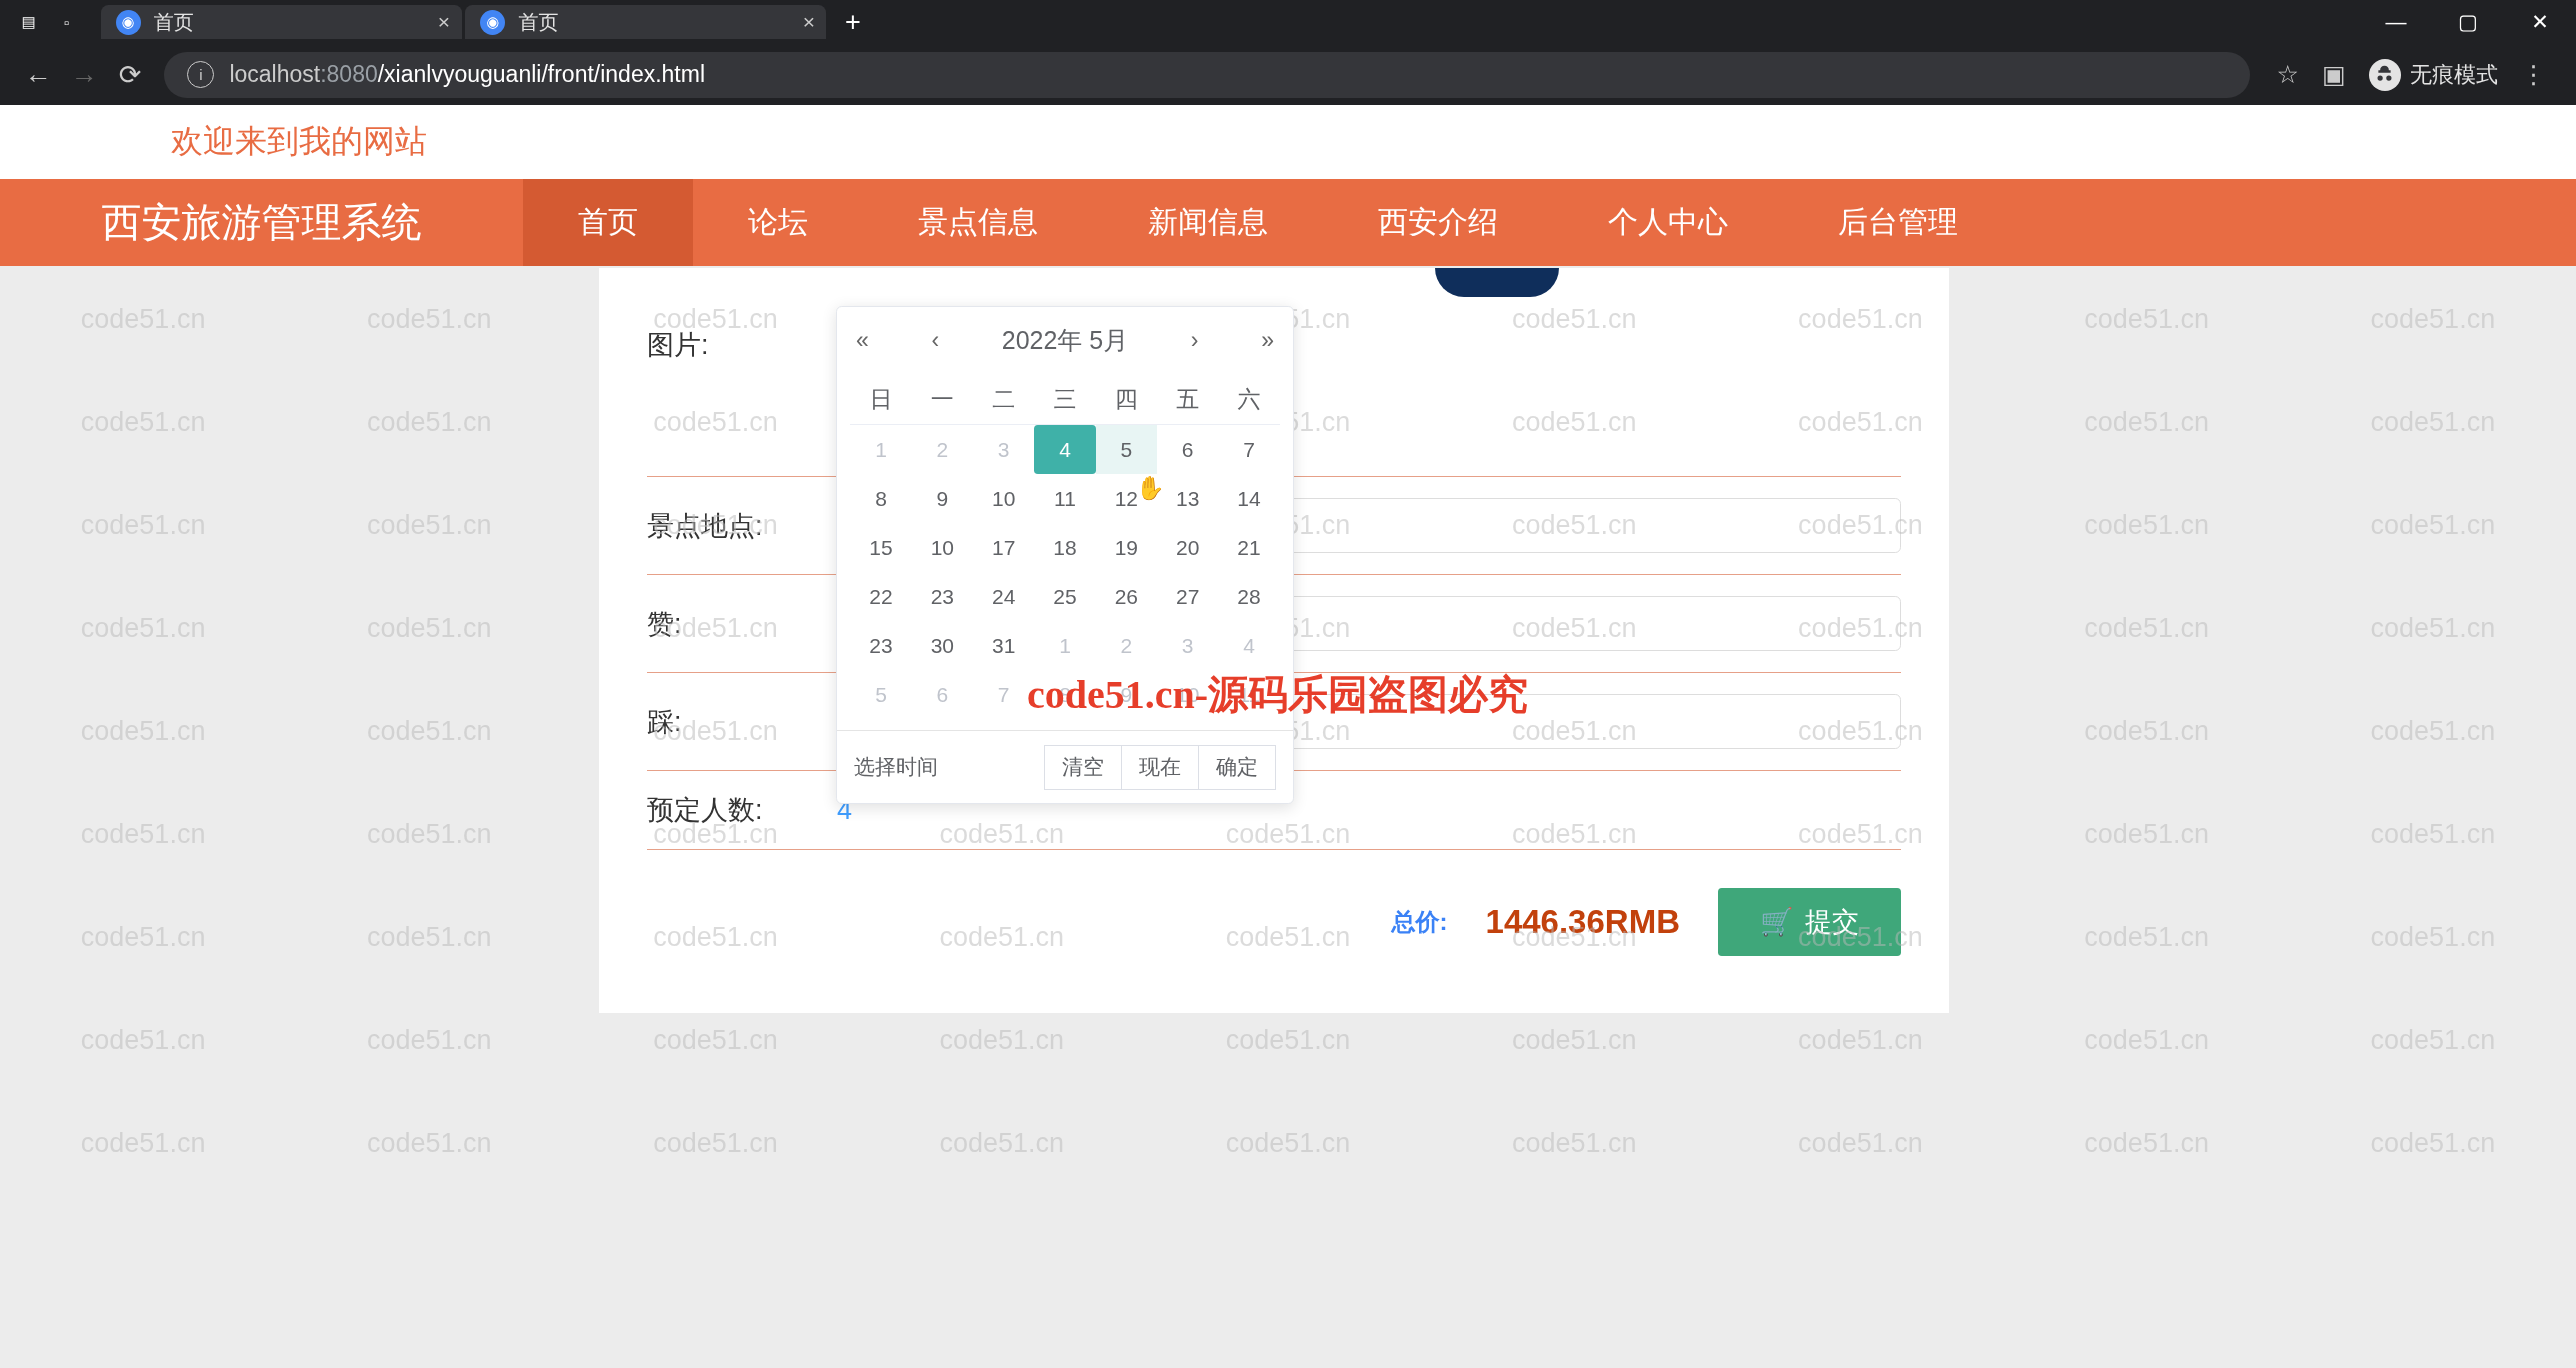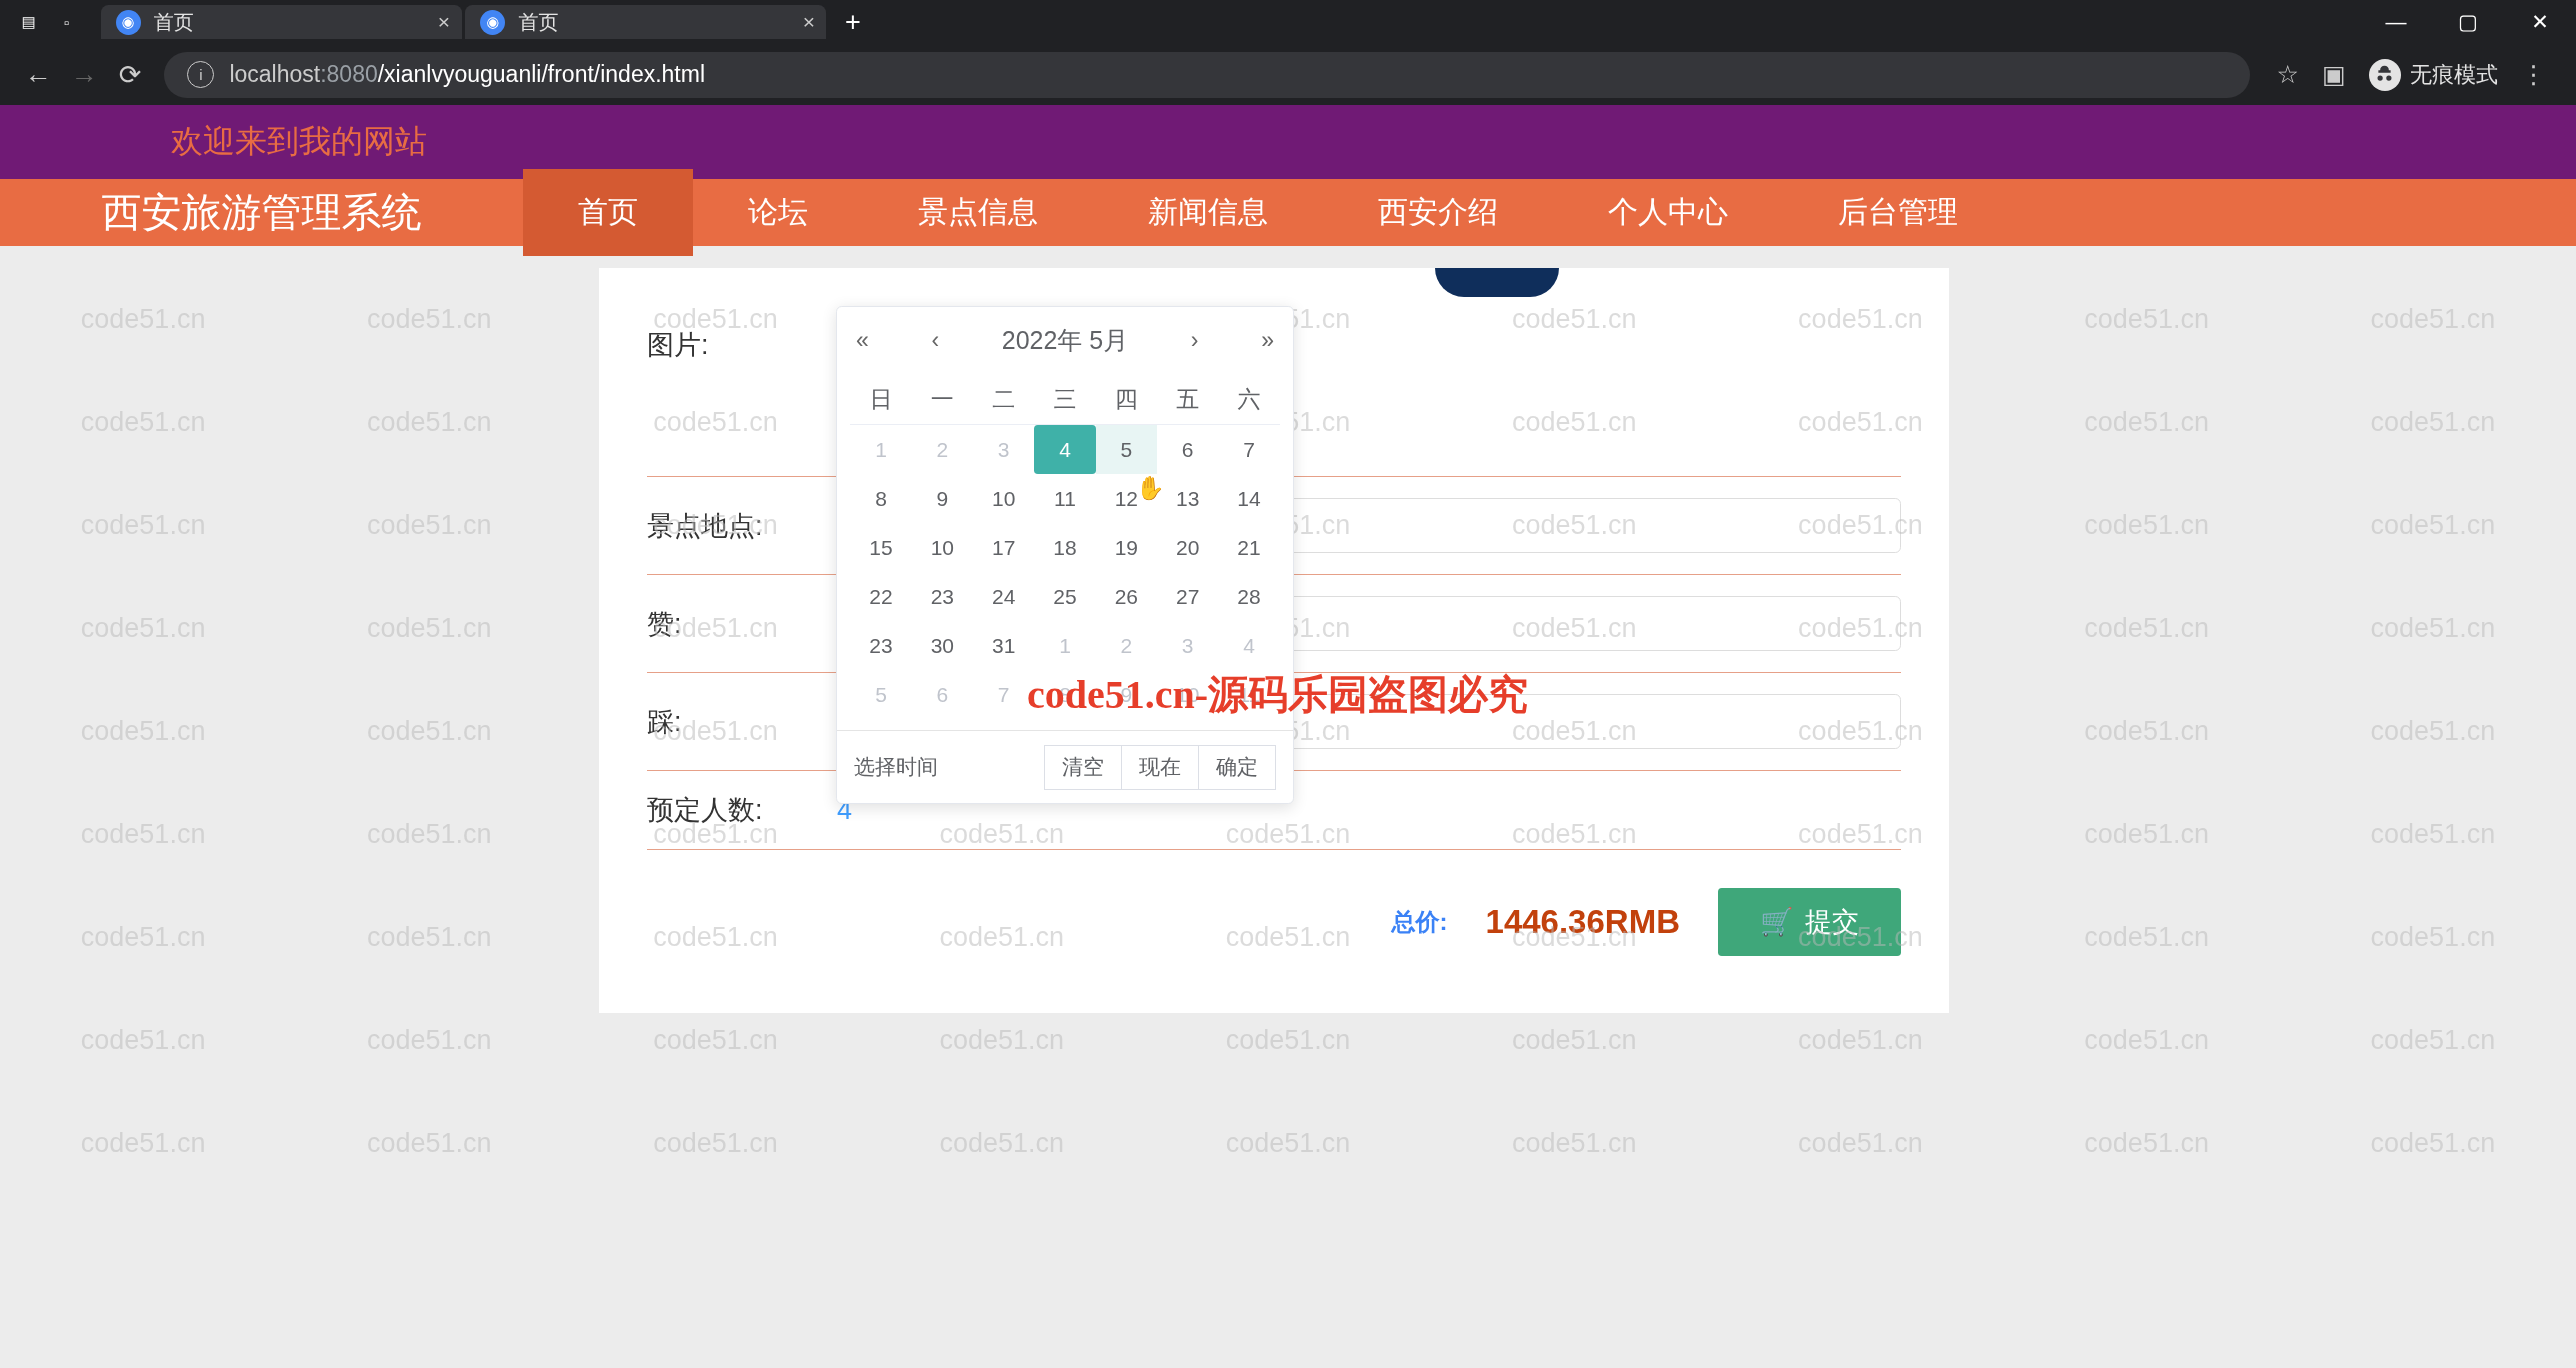--- a/index.html
+++ b/index.html
@@ -23,23 +23,23 @@
 .url-field .info-icon { width: 27px; height: 27px; border: 1.9px solid #ccc; border-radius: 50%; display: flex; align-items: center; justify-content: center; font-size: 15px; margin-right: 15px; }
 .url-field .url-text { font-size: 23px; }
 .url-field .url-text .path { color: #fff; }
 .right-icons { display: flex; align-items: center; gap: 23px; padding: 0 15px; }
 .right-icons .icon { color: #ccc; font-size: 25px; }
 .incognito { display: flex; align-items: center; gap: 9.5px; color: #e4e4e4; font-size: 22px; }
 .incognito .mask { width: 32px; height: 32px; background: #e4e4e4; border-radius: 50%; display: flex; align-items: center; justify-content: center; }
 
 
 .page { position: absolute; top: 105px; left: 0; right: 0; bottom: 0; background: #ececec; }
-.header-white { background: #701a75; padding: 15px 0; }
+.header-white { background: #ffffff; padding: 15px 0; }
 .welcome { font-size: 32px; color: #e86c43; margin-left: 171px; }
-.nav { background: #e86c43; height: 67px; display: flex; align-items: center; }
+.nav { background: #e86c43; height: 87px; display: flex; align-items: center; }
 .site-title { width: 523px; color: #fff; font-size: 40px; font-weight: normal; text-align: center; }
 .nav-items { display: flex; }
 .nav-item { padding: 0 55px; height: 87px; display: flex; align-items: center; color: #fff; font-size: 30px; }
 .nav-item.active { background: #d45a32; }
 
 .content-area { position: absolute; top: 163px; left: 0; right: 0; bottom: 0; }
 .form-panel { position: absolute; left: 599px; top: 0; width: 1350px; background: #fff; padding: 38px 48px; }
 .form-row { display: flex; align-items: center; border-bottom: 1.9px solid #e6a088; padding: 21px 0; }
 .form-row.tall { min-height: 171px; align-items: flex-start; }
 .form-label { width: 190px; font-size: 27px; color: #333; }

